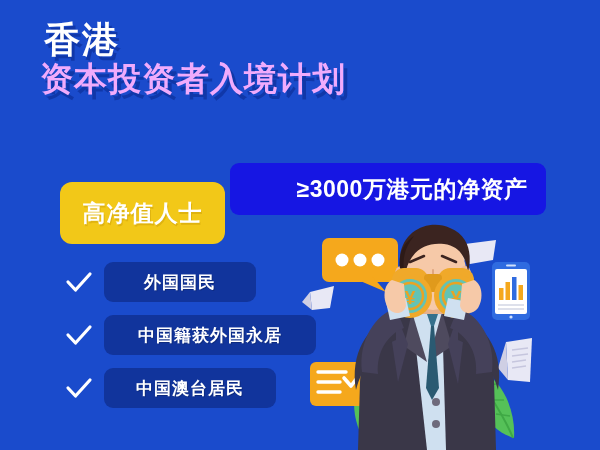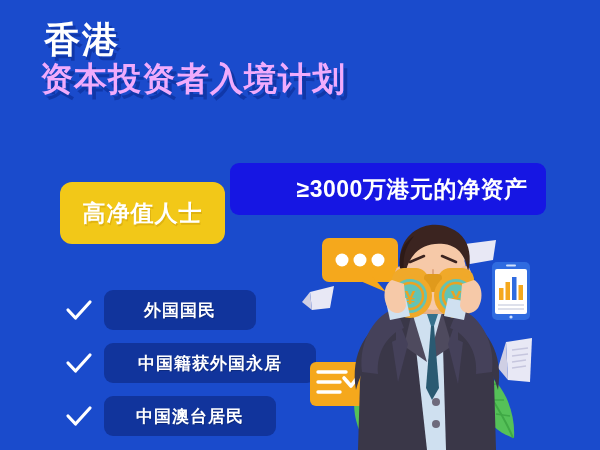--- a/index.html
+++ b/index.html
@@ -46,21 +46,21 @@
     display:flex;align-items:center;justify-content:center;
     z-index:3;
     margin-top:24px;
   }
   .gold-badge span{
     font-size:23px;font-weight:800;color:#ffffff;letter-spacing:1px;
     text-shadow:1px 2px 0 rgba(190,140,0,.35);
   }
 
   
-  .checklist{position:absolute;left:62px;top:262px;margin-top:28px;}
+  .checklist{position:absolute;left:62px;top:262px;}
   .check-row{
     display:flex;align-items:center;margin-bottom:13px;height:40px;
   }
   .check-icon{width:34px;height:34px;flex:0 0 34px;display:block;}
   .check-pill{
     height:40px;border-radius:9px;background:#11349c;
     display:flex;align-items:center;justify-content:center;
     padding:0 18px;margin-left:8px;
   }
   .check-pill span{

